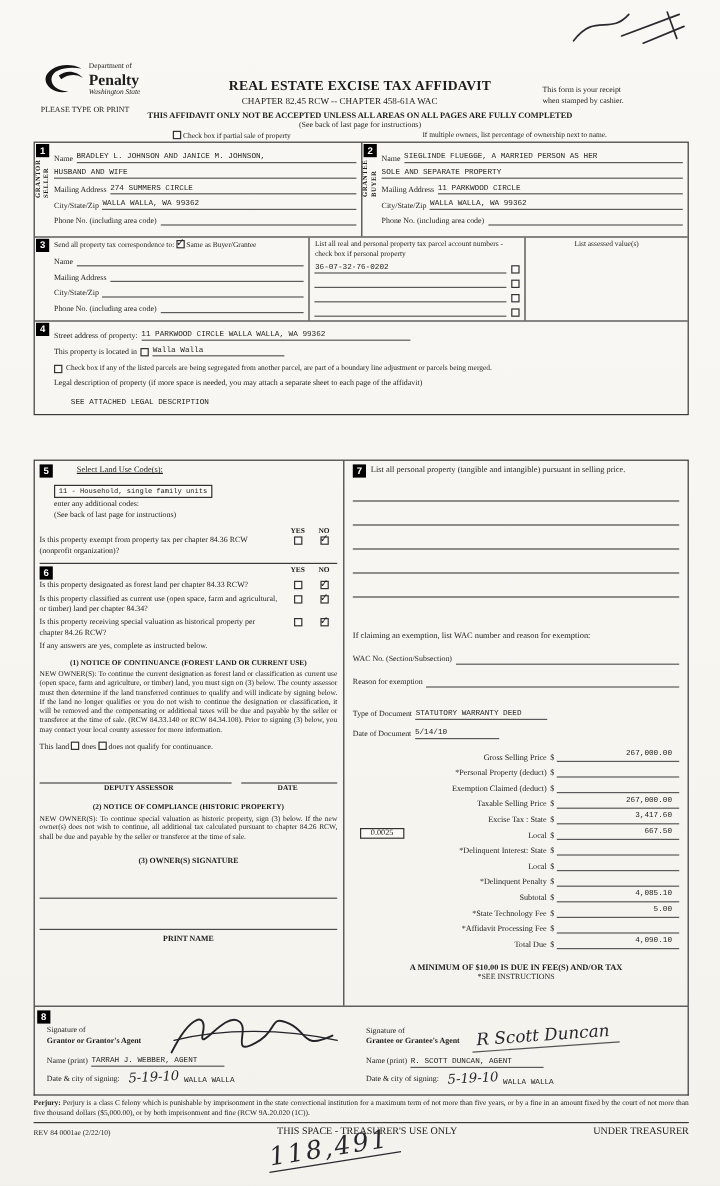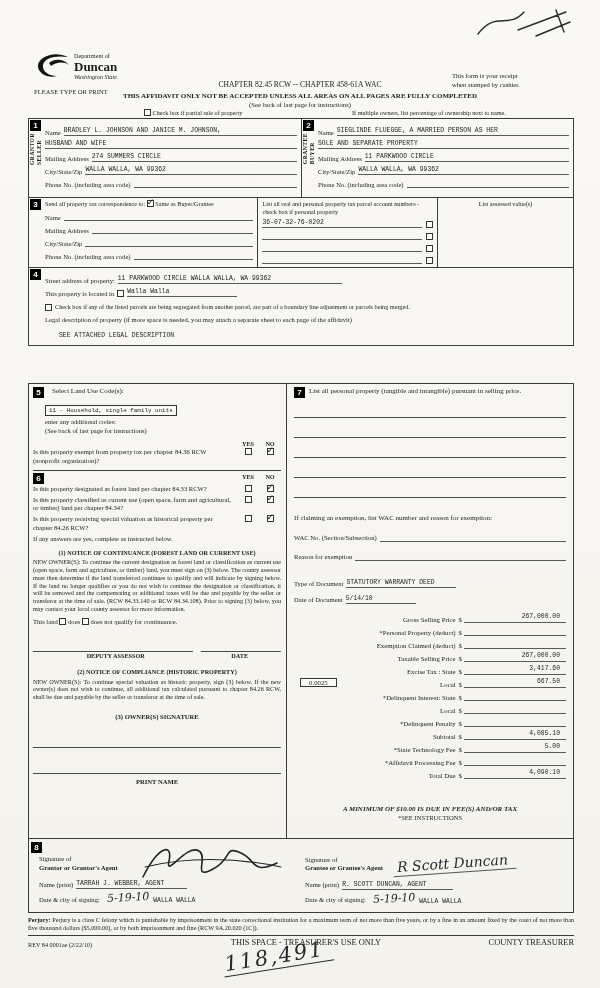--- a/index.html
+++ b/index.html
@@ -70,24 +70,25 @@
   <svg class="abs" style="left:468px;top:2px;" width="110" height="40" viewBox="0 0 110 40">
     <path d="M10 32 C 28 8, 40 28, 56 10 M50 28 L 98 10 M68 34 L 102 20 M88 8 L 96 30" fill="none" stroke="#2a2a30" stroke-width="1.4" stroke-linecap="round"></path>
   </svg>
 
   <svg class="abs" style="left:36px;top:52px;" width="36" height="27" viewBox="0 0 36 27">
     <path d="M32 5 C 18 -2, 3 5, 2 13 C 1 21, 12 27, 21 24 C 11 24, 6 18, 7 13 C 8 6, 19 3, 32 5 Z" fill="#141414"></path>
     <path d="M13 11 C 19 6, 28 7, 33 13 C 28 9, 20 10, 15 14 Z" fill="#141414"></path>
   </svg>
   <div class="abs" style="left:74px;top:52px;">
     <div class="t6">Department of</div>
-    <div class="b" style="font-size:13px;line-height:1;">Duncan</div>
+    <div class="b" style="font-size:13px;line-height:1;">Penalty</div>
     <div class="t6" style="font-style:italic;">Washington State</div>
   </div>
-  <div class="abs ctr t75" style="left:140px;top:80px;width:320px;">CHAPTER 82.45 RCW -- CHAPTER 458-61A WAC</div>
+  <div class="abs ctr b" style="left:140px;top:66px;width:320px;font-size:11.4px;letter-spacing:.2px;">REAL ESTATE EXCISE TAX AFFIDAVIT</div>
+  <div class="abs ctr t75" style="left:123px;top:80px;width:320px;">CHAPTER 82.45 RCW -- CHAPTER 458-61A WAC</div>
   <div class="abs t65" style="left:452px;top:72px;width:122px;">
     <div>This form is your receipt</div>
     <div>when stamped by cashier.</div>
   </div>
   <div class="abs t65" style="left:34px;top:88px;">PLEASE TYPE OR PRINT</div>
   <div class="abs ctr b t7" style="left:60px;top:92px;width:480px;">THIS AFFIDAVIT ONLY NOT BE ACCEPTED UNLESS ALL AREAS ON ALL PAGES ARE FULLY COMPLETED</div>
   <div class="abs ctr t65" style="left:60px;top:101px;width:480px;">(See back of last page for instructions)</div>
   <div class="abs t6" style="left:144px;top:109px;">
     <span class="cb"></span>
     <span>Check box if partial sale of property</span>
@@ -228,21 +229,21 @@
     </div>
   </div>
 
   <div class="boxB">
 
     <div class="colL">
 
       <div style="border-bottom:1px solid #3a3a3a; padding-bottom:5px;">
         <div style="display:flex;align-items:flex-start;">
           <span class="secnum">5</span>
-          <span class="t7" style="padding-left:8px;">Select Land Use Code(s):</span>
+          <span class="t7" style="padding-left:20px;text-decoration:underline;">Select Land Use Code(s):</span>
         </div>
         <div class="landusebox typed" style="font-size:5.9px;">11 - Household, single family units</div>
         <div class="t65" style="margin-left:12px;">enter any additional codes:</div>
         <div class="t65" style="margin-left:12px;">(See back of last page for instructions)</div>
         <div class="ynhead" style="margin-top:5px;">
           <span>YES</span>
           <span>NO</span>
         </div>
         <div class="yn t65" style="margin-top:1px;">
           <span class="qtext">Is this property exempt from property tax per chapter 84.36 RCW (nonprofit organization)?</span>
@@ -312,21 +313,21 @@
       <div style="display:flex;align-items:flex-start;">
         <span class="secnum">7</span>
         <span class="t7" style="padding-left:4px;">List all personal property (tangible and intangible) pursuant in selling price.</span>
       </div>
       <div class="sigline" style="margin-top:10px;"></div>
       <div class="sigline" style="margin-top:10px;"></div>
       <div class="sigline" style="margin-top:10px;"></div>
       <div class="sigline" style="margin-top:10px;"></div>
       <div class="sigline" style="margin-top:10px;"></div>
 
-      <div class="t7" style="margin-top:16px;">If claiming an exemption, list WAC number and reason for exemption:</div>
+      <div class="t7" style="margin-top:28px;">If claiming an exemption, list WAC number and reason for exemption:</div>
       <div class="nline" style="margin-top:6px;">
         <span class="flabel t7">WAC No. (Section/Subsection)</span>
         <span class="fval"></span>
       </div>
       <div class="nline" style="margin-top:6px;">
         <span class="flabel t7">Reason for exemption</span>
         <span class="fval"></span>
       </div>
 
       <div class="nline" style="margin-top:14px;">
@@ -402,21 +403,21 @@
             <span class="mdollar">$</span>
             <span class="mline"><i class="typed"></i></span>
           </div>
         <div class="mrow">
             <span class="mlabel">Total Due</span>
             <span class="mdollar">$</span>
             <span class="mline"><i class="typed">4,090.10</i></span>
           </div>
       </div>
 
-      <div class="b t7 ctr" style="margin-top:26px;font-style:italic;">A MINIMUM OF $10.00 IS DUE IN FEE(S) AND/OR TAX</div>
+      <div class="b t7 ctr" style="margin-top:11px;">A MINIMUM OF $10.00 IS DUE IN FEE(S) AND/OR TAX</div>
       <div class="t65 ctr">*SEE INSTRUCTIONS</div>
     </div>
   </div>
 
   <div class="boxC">
     <div style="display:flex;padding:3px 4px 0 2px;align-items:flex-start;">
       <span class="secnum">8</span>
     </div>
     <div class="sigcols">
       <div class="sigcol">
@@ -460,18 +461,18 @@
   </div>
 
   <div class="perjury t6 para">
     <b>Perjury:</b>
     <span>Perjury is a class C felony which is punishable by imprisonment in the state correctional institution for a maximum term of not more than five years, or by a fine in an amount fixed by the court of not more than five thousand dollars ($5,000.00), or by both imprisonment and fine (RCW 9A.20.020 (1C)).</span>
   </div>
 
   <div class="footer-row">
     <span class="t6" style="width:130px;">REV 84 0001ae (2/22/10)</span>
     <span class="t8 ctr" style="flex:1;">THIS SPACE - TREASURER'S USE ONLY</span>
-    <span class="t8" style="width:120px;text-align:right;">COUNTY TREASURER</span>
+    <span class="t8" style="width:120px;text-align:right;">UNDER TREASURER</span>
   </div>
 
   <div class="abs hand" style="left:222px;top:944px;font-size:21px;transform:rotate(-9deg);letter-spacing:2px;border-bottom:1.6px solid #2a2a32;padding:0 8px 0 2px;">118,491</div>
 
 </div>
 
 </body></html>

